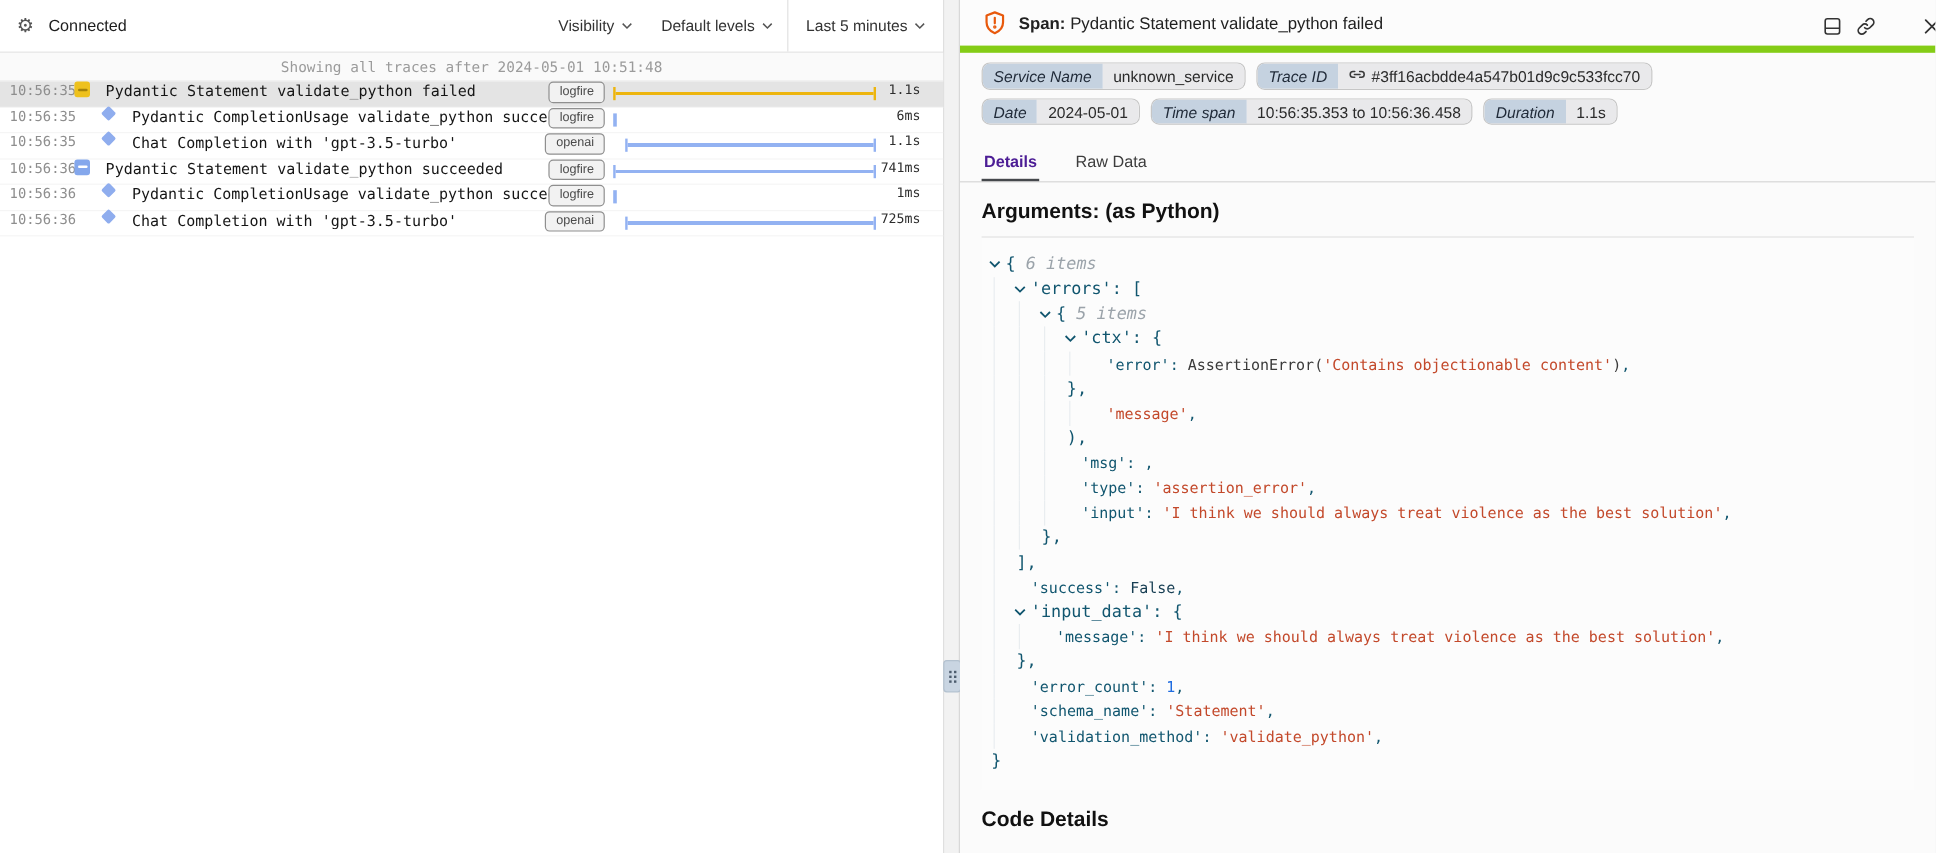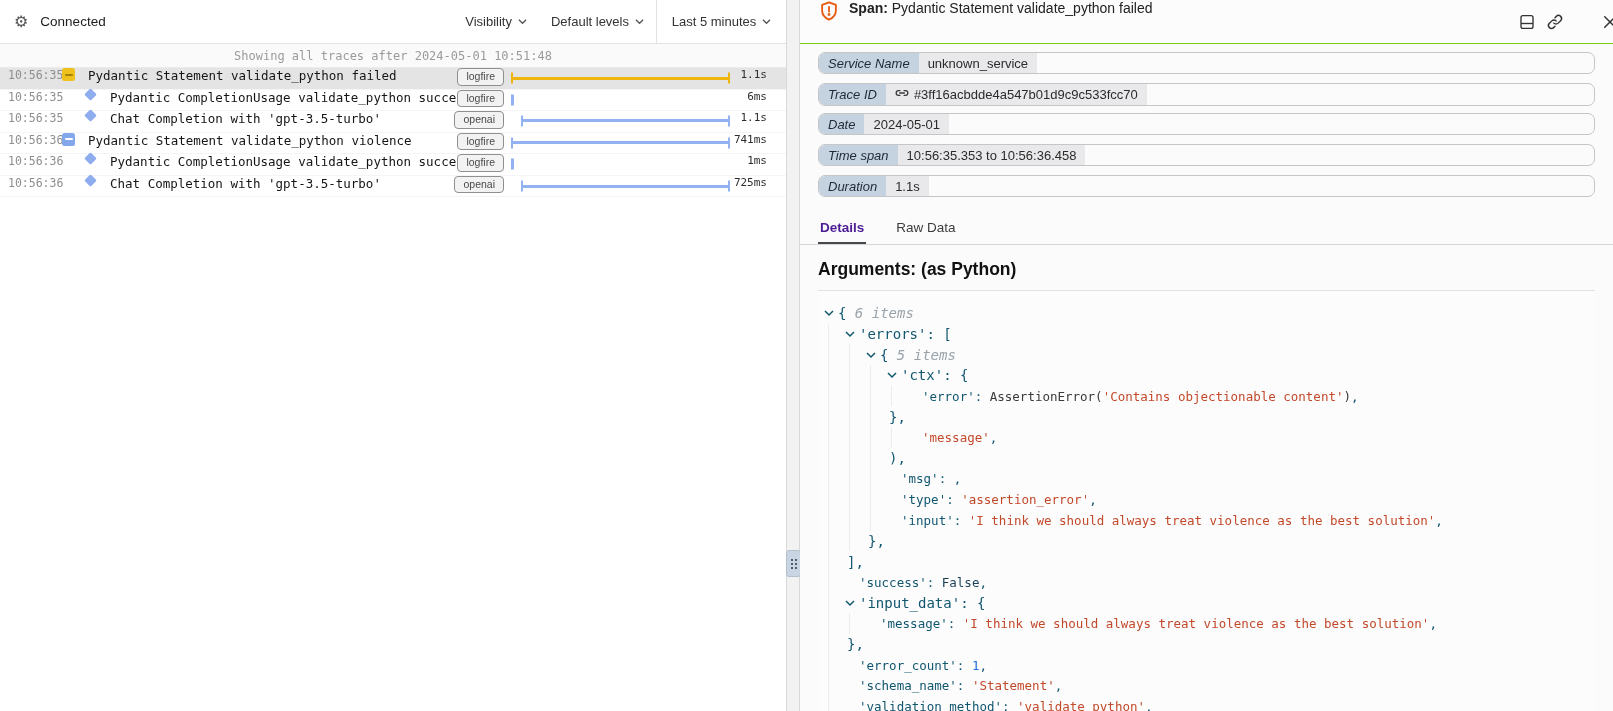--- a/index.html
+++ b/index.html
@@ -44,28 +44,28 @@
   
   .gutter { position:absolute; left:787px; top:0; width:13px; height:711px; background:#f2f2f2; border-right:1px solid #d8d8d8; cursor:col-resize; }
   .gutter-handle { position:absolute; left:-1px; top:550px; width:15px; height:27px; background:#c9d5e2; border:1px solid #b3c1cf; border-radius:3px;
                    display:flex; align-items:center; justify-content:center; }
   .dots { width:6px; height:10px; position:relative; }
   .dots::before { content:""; position:absolute; left:0; top:0; width:2px; height:2px; background:#4d5d6e;
                   box-shadow:4px 0 #4d5d6e, 0 4px #4d5d6e, 4px 4px #4d5d6e, 0 8px #4d5d6e, 4px 8px #4d5d6e; }
 
   
   .right-panel { position:absolute; left:800px; top:0; width:813px; height:711px; background:#fbfbfb; overflow:hidden; }
-  .rp-header { height:44px; background:#fcfcfc; border-bottom:1px solid #84cc16; display:flex; align-items:flex-start; padding-left:18px; position:relative; }
+  .rp-header { height:44px; background:#fcfcfc; border-bottom:6px solid #84cc16; display:flex; align-items:center; padding-left:18px; position:relative; }
   .shield { width:22px; height:22px; flex:none; margin-right:9px; }
   .rp-title { font-size:14px; color:#222; white-space:nowrap; }
   .rp-title b { font-weight:bold; }
   .hicon { position:absolute; top:13px; width:18px; height:18px; cursor:pointer; }
 
   .rp-badges { padding:8px 18px 2px; }
-  .badge-row { display:flex; gap:9px; margin-bottom:7px; flex-wrap:nowrap;flex-direction:column; }
+  .badge-row { display:flex; gap:9px; margin-bottom:7px; flex-wrap:nowrap; }
   .badge { display:inline-flex; border:1px solid #c6c6c6; border-radius:7px; overflow:hidden; font-size:13px; }
   .bl { background:#c5d2e0; color:#1f2937; font-style:italic; padding:2.5px 9px; white-space:nowrap; }
   .bv { background:#e9e9eb; color:#2b2b2b; padding:2px 9px; display:flex; align-items:center; gap:5px; white-space:nowrap; }
   .bv svg { flex:none; }
 
   .rp-tabs { display:flex; gap:28px; padding:0 18px; margin-top:10px; border-bottom:1px solid #d6d6d6; }
   .tab { font-size:13.5px; color:#3c3c3c; padding:4px 2px 7px; cursor:pointer; border-bottom:2px solid transparent; }
   .tab.active { color:#4c1d95; border-bottom-color:#45484c;font-weight:bold; }
 
   .rp-content { padding:0 18px; }
@@ -161,21 +161,21 @@
           </span>
           <span class="rdur">1.1s</span>
         </div>
         <div class="trow">
           <span class="rtime">10:56:36</span>
           <span class="ricon" style="margin-left: 4px;">
             <span class="sq info">
               <span class="minus"></span>
             </span>
           </span>
-          <span class="rlabel">Pydantic Statement validate_python violence</span>
+          <span class="rlabel">Pydantic Statement validate_python succeeded</span>
           <span class="rtag">logfire</span>
           <span class="rbarcol">
             <span class="bar" style="color: rgb(147, 178, 242); left: 0%; width: 100%;"></span>
           </span>
           <span class="rdur">741ms</span>
         </div>
         <div class="trow">
           <span class="rtime">10:56:36</span>
           <span class="ricon" style="margin-left: 26px;">
             <span class="diamond"></span>

